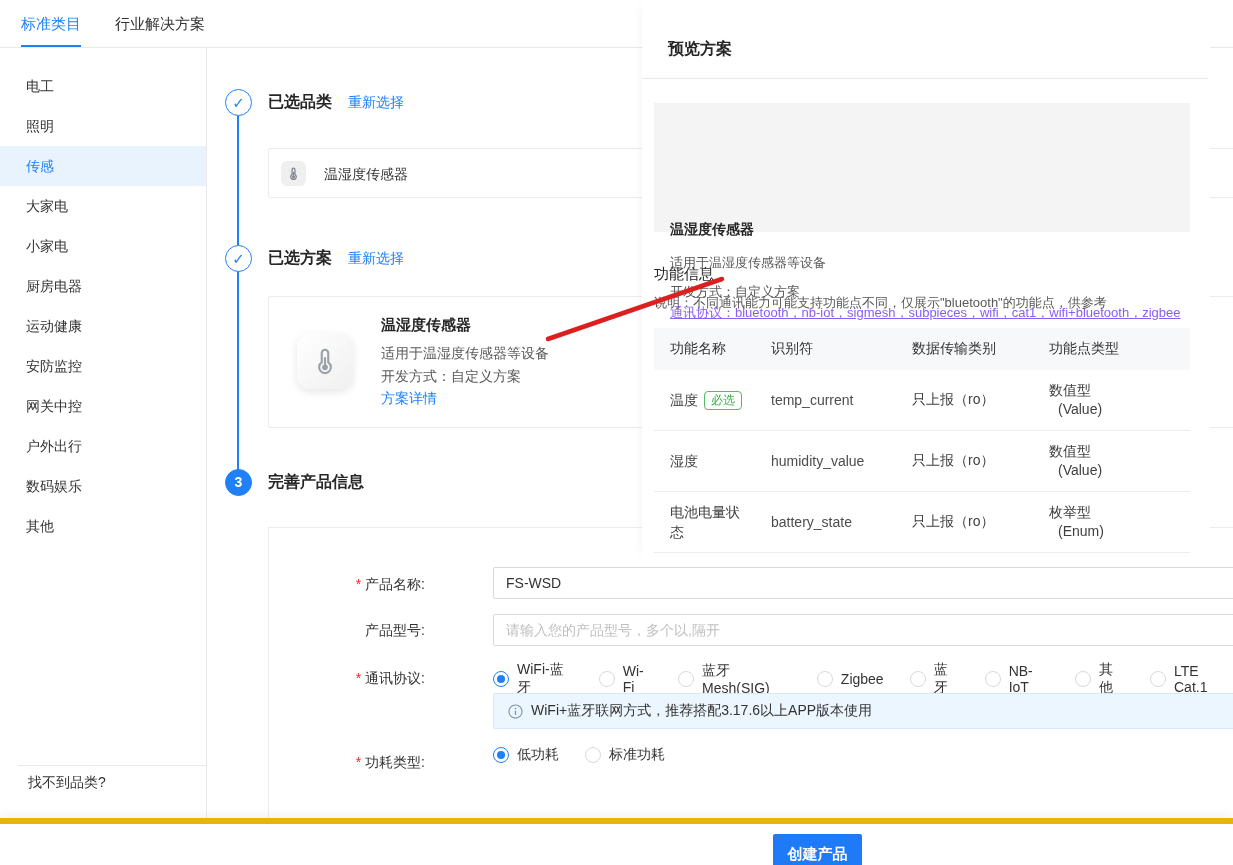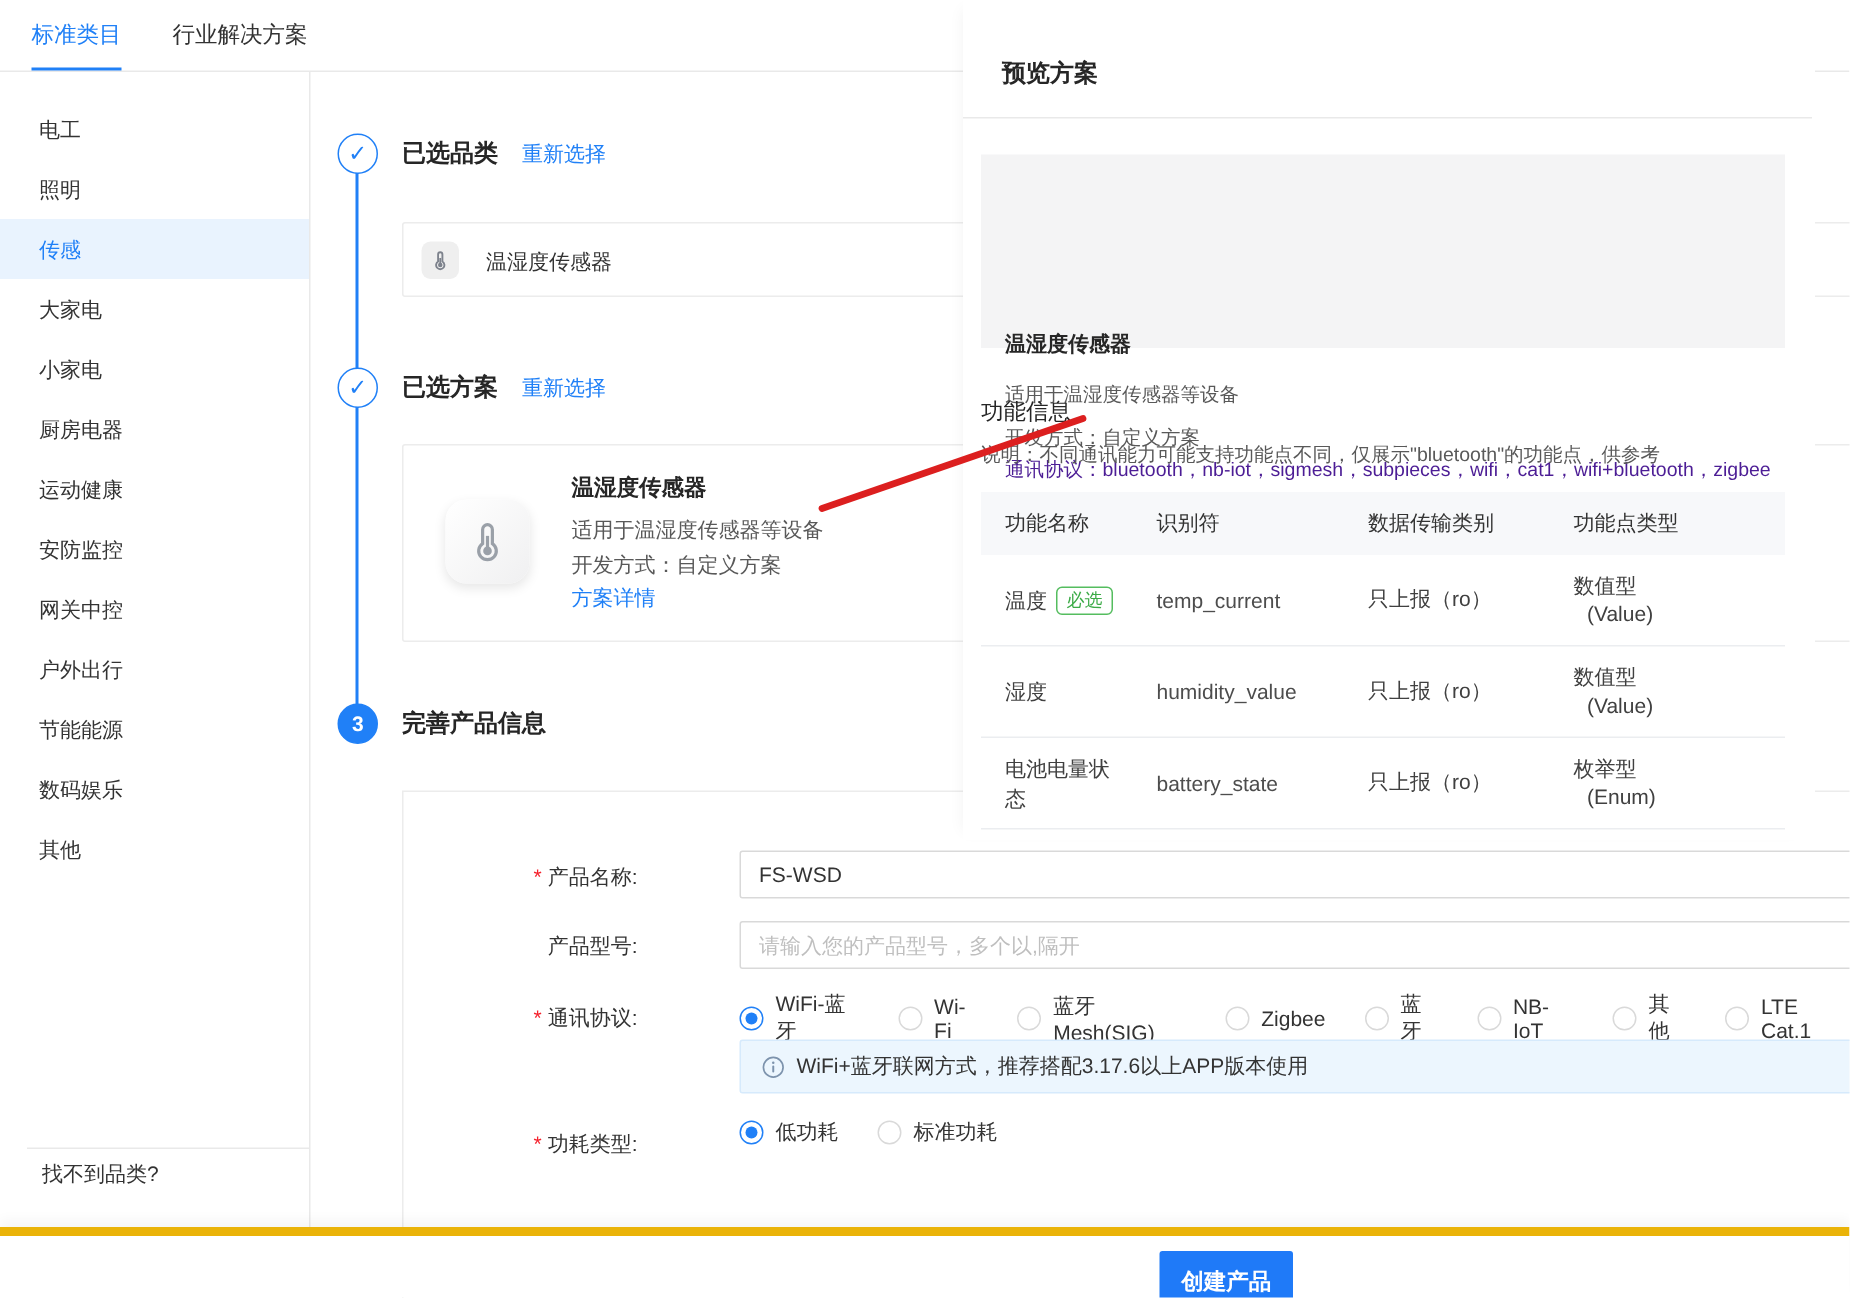--- a/index.html
+++ b/index.html
@@ -86,21 +86,21 @@
 
   
   .preview { position:absolute; left:642px; top:0; width:568px; height:560px; background:#fff; z-index:20;
     box-shadow:-6px 0 10px -6px rgba(0,0,0,0.05); }
   .pv-title { position:absolute; left:26px; top:39px; font-size:16px; font-weight:600; color:#262626; }
   .pv-divider { position:absolute; left:0; right:2px; top:78px; height:1px; background:#e9e9e9; }
   .pv-summary { position:absolute; left:12px; top:103px; width:536px; height:129px; background:#f4f4f5; }
   .pv-name { position:absolute; left:16px; top:118px; font-size:14px; font-weight:bold; color:#262626; }
   .pv-desc { position:absolute; left:16px; top:151px; font-size:13px; color:#595959; }
   .pv-dev  { position:absolute; left:16px; top:180px; font-size:13px; color:#595959; }
-  .pv-proto{ position:absolute; left:16px; top:201px; font-size:13px; color:#4c1d95; }
+  .pv-proto{ position:absolute; left:16px; top:201px; font-size:13px; color:#8b5cf6;text-decoration:underline; }
   .pv-func-heading { position:absolute; left:12px; top:265px; font-size:15px; font-weight:normal; color:#262626; }
   .pv-note { position:absolute; left:12px; top:294px; font-size:13px; color:#595959; }
 
   .pv-table { position:absolute; left:12px; top:328px; width:536px; }
   .pv-tr { display:grid; grid-template-columns:101px 141px 137px 1fr; padding-left:16px; align-items:center; }
   .pv-thead { height:42px; background:#f7f8fa; font-size:14px; color:#333; }
   .pv-row { height:61px; border-bottom:1px solid #ebedf0; font-size:14px; color:#404040; }
   .pv-row .ident { color:#4d4d4d; }
   .name-wrap { display:inline-block; max-width:76px; line-height:20px; vertical-align:middle; }
   .badge { display:inline-block; margin-left:6px; padding:0 6px; height:19px; line-height:17px; font-size:12px;
@@ -131,21 +131,20 @@
     <div class="side-item"><span>电工</span></div>
     <div class="side-item"><span>照明</span></div>
     <div class="side-item active"><span>传感</span></div>
     <div class="side-item"><span>大家电</span></div>
     <div class="side-item"><span>小家电</span></div>
     <div class="side-item"><span>厨房电器</span></div>
     <div class="side-item"><span>运动健康</span></div>
     <div class="side-item"><span>安防监控</span></div>
     <div class="side-item"><span>网关中控</span></div>
     <div class="side-item"><span>户外出行</span></div>
-    <div class="side-item"><span>节能能源</span></div>
     <div class="side-item"><span>数码娱乐</span></div>
     <div class="side-item"><span>其他</span></div>
   </div>
   <div class="side-divider"></div>
   <div class="side-footer">找不到品类?</div>
 </aside>
 
 <main class="main">
   <div class="rail"></div>
 

